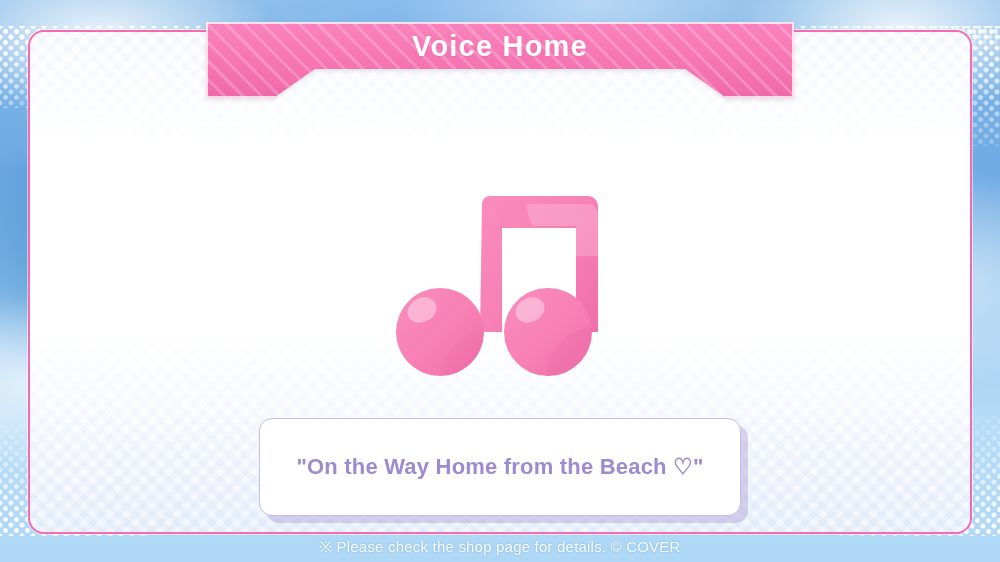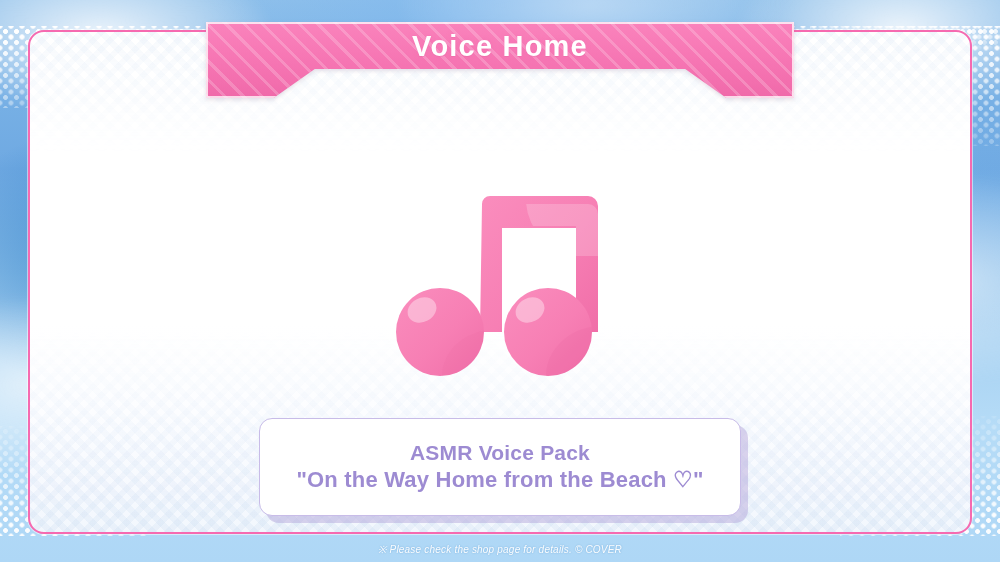--- a/index.html
+++ b/index.html
@@ -186,25 +186,24 @@
   .label-line-1 { font-size: 21px; }
   .label-line-2 { font-size: 22px; }
 
   
   .footer-note {
     position: absolute;
     left: 0; right: 0;
     bottom: 6px;
     text-align: center;
     color: #ffffff;
-    font-size: 10px;
+    font-size: 15px;
     letter-spacing: 0.2px;
     text-shadow: 0 0 2px rgba(110,165,215,0.9);
     opacity: 0.95;
-    font-style: italic;
   }
 </style>
 </head>
 <body>
 
 <div id="stage">
 
   <div class="bg-sky">
     <div class="bg-cloud cloud-a"></div>
     <div class="bg-cloud cloud-b"></div>
@@ -256,21 +255,20 @@
 
         <circle cx="152" cy="142" r="44" fill="url(#noteGrad)"></circle>
         <g clip-path="url(#headRclip)">
           <ellipse cx="206" cy="186" rx="56" ry="50" fill="#e8609c" opacity="0.16"></ellipse>
         </g>
         <ellipse cx="134" cy="120" rx="15" ry="12" transform="rotate(-28 134 120)" fill="#ffffff" opacity="0.38"></ellipse>
       </svg>
     </div>
 
     <div class="label-box">
-      <div class="label-line label-line-1">ASMR Voice Pack</div>
       <div class="label-line label-line-2">"On the Way Home from the Beach ♡"</div>
     </div>
   </div>
 
   <div class="ribbon-wrap">
     <div class="ribbon"></div>
     <div class="ribbon-outline"></div>
     <div class="ribbon-title">Voice Home</div>
   </div>
 

